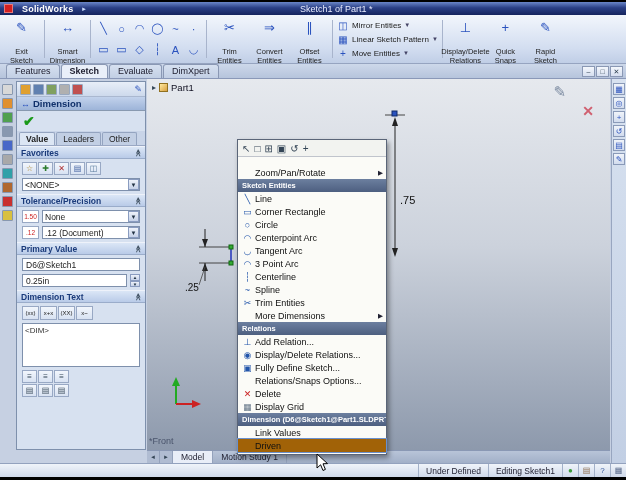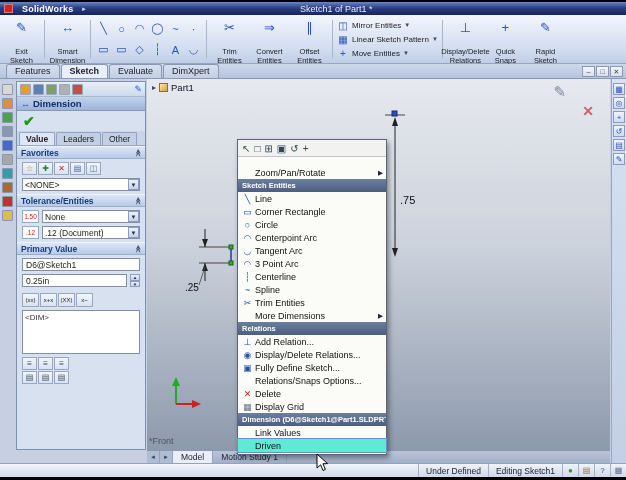--- a/index.html
+++ b/index.html
@@ -146,21 +146,21 @@
     border-bottom: 1px solid #c0c4cc; background: #f2f3f0; }
   .cm-tb-ic { font-size: 10px; color: #345; }
   .cm-gap { height: 9px; }
   .cm-item { height: 13px; display: flex; align-items: center; padding: 0 3px 0 2px; }
   .cm-item .ic { width: 15px; text-align: center; font-size: 9px; flex: none; }
   .cm-item .lb { flex: 1; font-size: 9px; white-space: nowrap; overflow: hidden; color: #101010; }
   .cm-item .sub { font-size: 6.5px; color: #223; margin-left: 3px; }
   .cm-header { height: 13px; display: flex; align-items: center; padding: 0 4px;
     background: linear-gradient(180deg, #6c7f9f, #4d5f80); color: #fff; font-weight: bold;
     font-size: 7.5px; white-space: nowrap; overflow: hidden; }
-  .cm-item.hl { outline: 1px solid #6a90cc; background: #5eead4; }
+  .cm-item.hl { outline: 1px solid #6a90cc; background: #a16207; }
 
   #cursor { position: absolute; left: 316px; top: 453px; z-index: 90; }
 </style>
 </head>
 <body>
 
 <div id="titlebar">
   <span class="logo"></span>
   <span class="appname">SolidWorks</span>
   <span class="app-arrow">▸</span>
@@ -301,21 +301,21 @@
         <div class="pp-fav" style="color: rgb(51, 85, 153);">▤</div>
         <div class="pp-fav" style="color: rgb(85, 119, 153);">◫</div>
       </div>
     <div class="pp-select">
       <span class="val">&lt;NONE&gt;</span>
       <span class="dd">▼</span>
     </div>
   </div>
 
   <div class="pp-sec-h">
-    <span>Tolerance/Entities</span>
+    <span>Tolerance/Precision</span>
     <span class="chev">≪</span>
   </div>
   <div class="pp-body">
     <div class="pp-row">
       <span class="pp-tolicon">1.50</span>
       <div class="pp-select" style="flex:1">
         <span class="val">None</span>
         <span class="dd">▼</span>
       </div>
     </div>
@@ -336,20 +336,24 @@
     <div class="pp-input">D6@Sketch1</div>
     <div class="pp-row">
       <div class="pp-input" style="flex:1">0.25in</div>
       <div class="pp-spin">
         <div>▲</div>
         <div>▼</div>
       </div>
     </div>
   </div>
 
+  <div class="pp-sec-h">
+    <span>Dimension Text</span>
+    <span class="chev">≪</span>
+  </div>
   <div class="pp-body">
     <div class="pp-dimtext-btns" id="dt-btns">
         <div class="pp-dtb">(xx)</div>
         <div class="pp-dtb">x+x</div>
         <div class="pp-dtb">(XX)</div>
         <div class="pp-dtb">x~</div>
       </div>
     <div class="pp-textarea">&lt;DIM&gt;</div>
     <div class="pp-align" id="align-btns">
         <div>≡</div>

